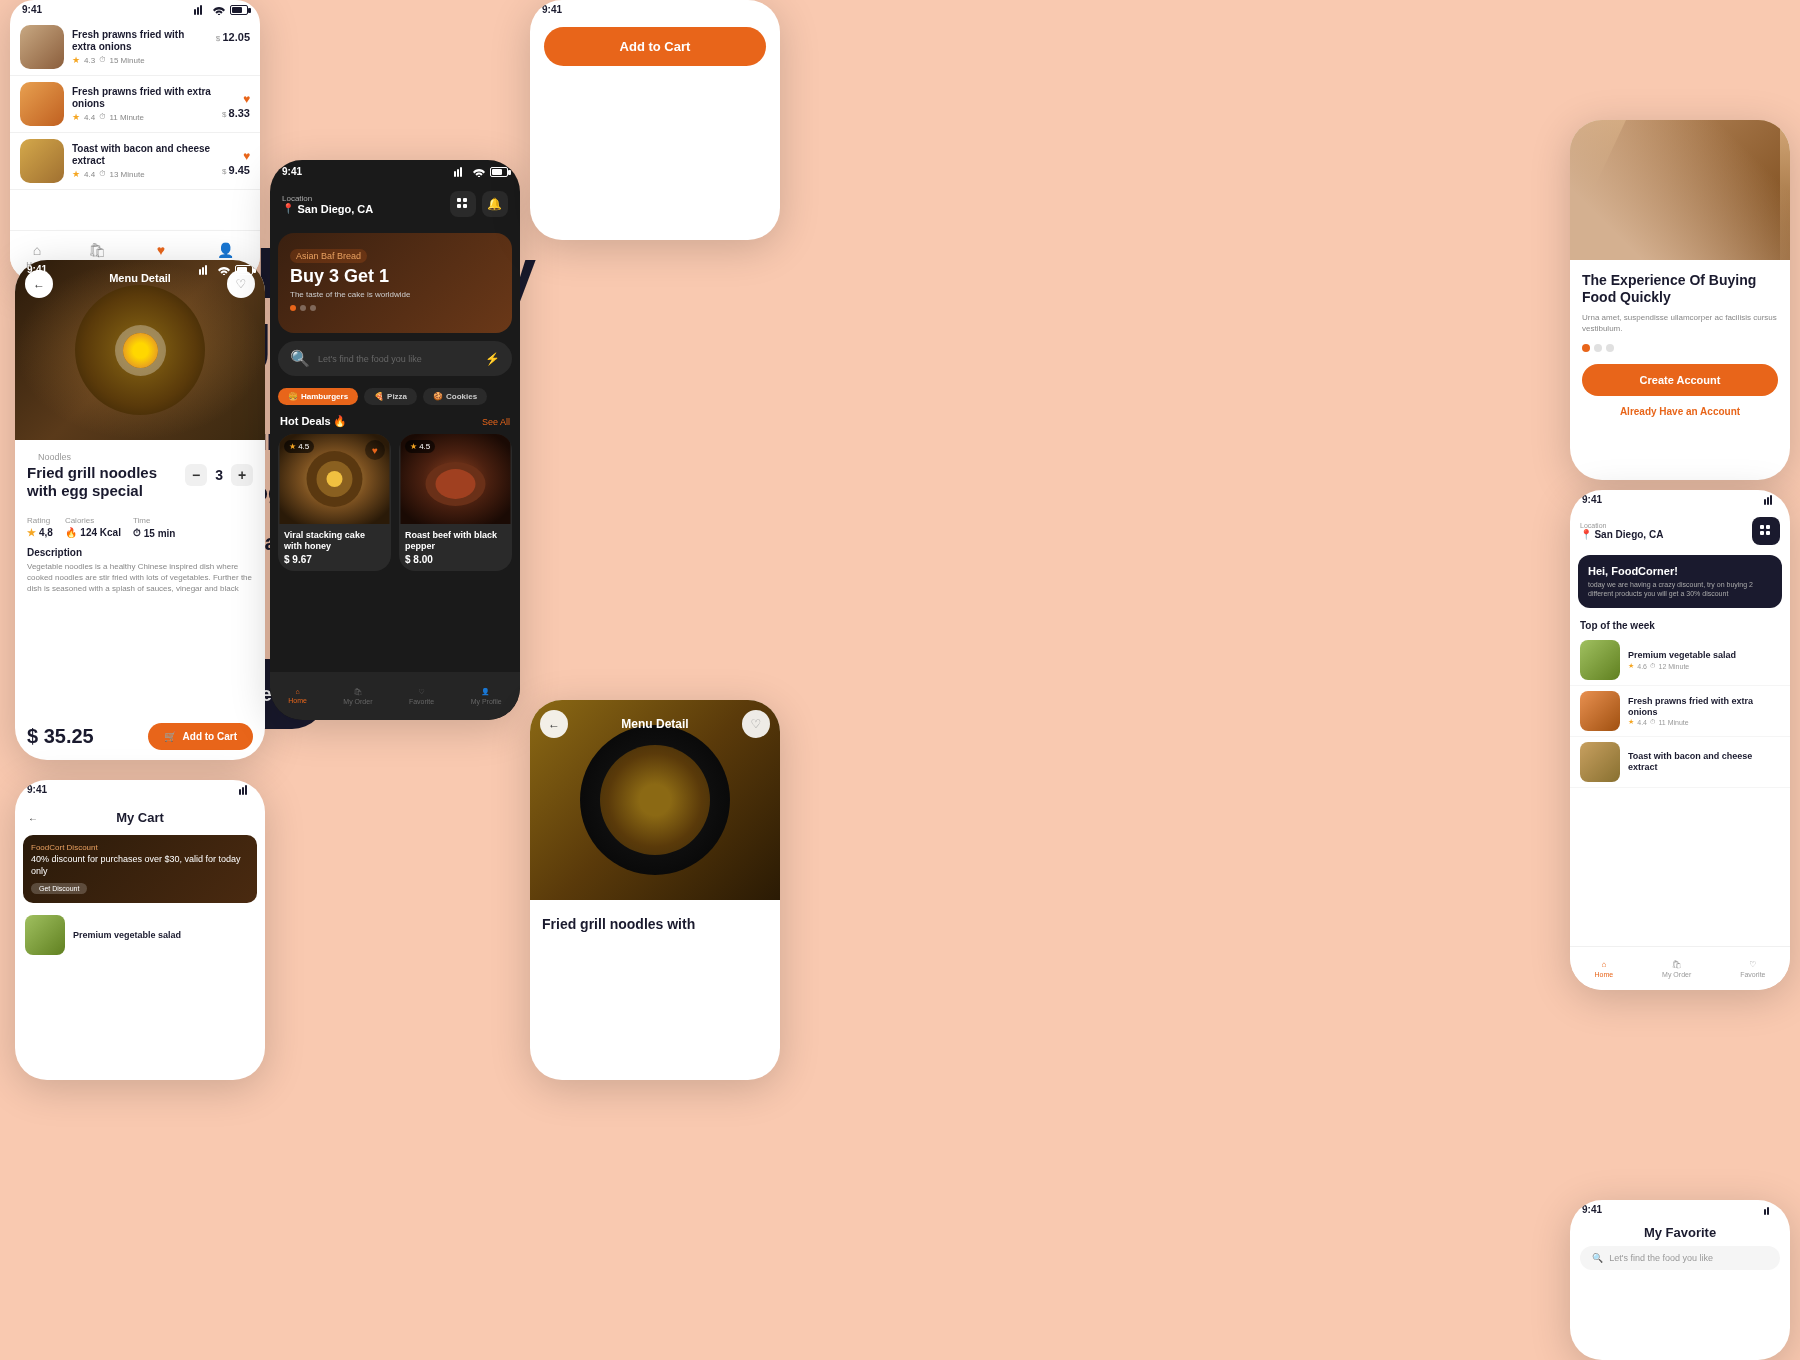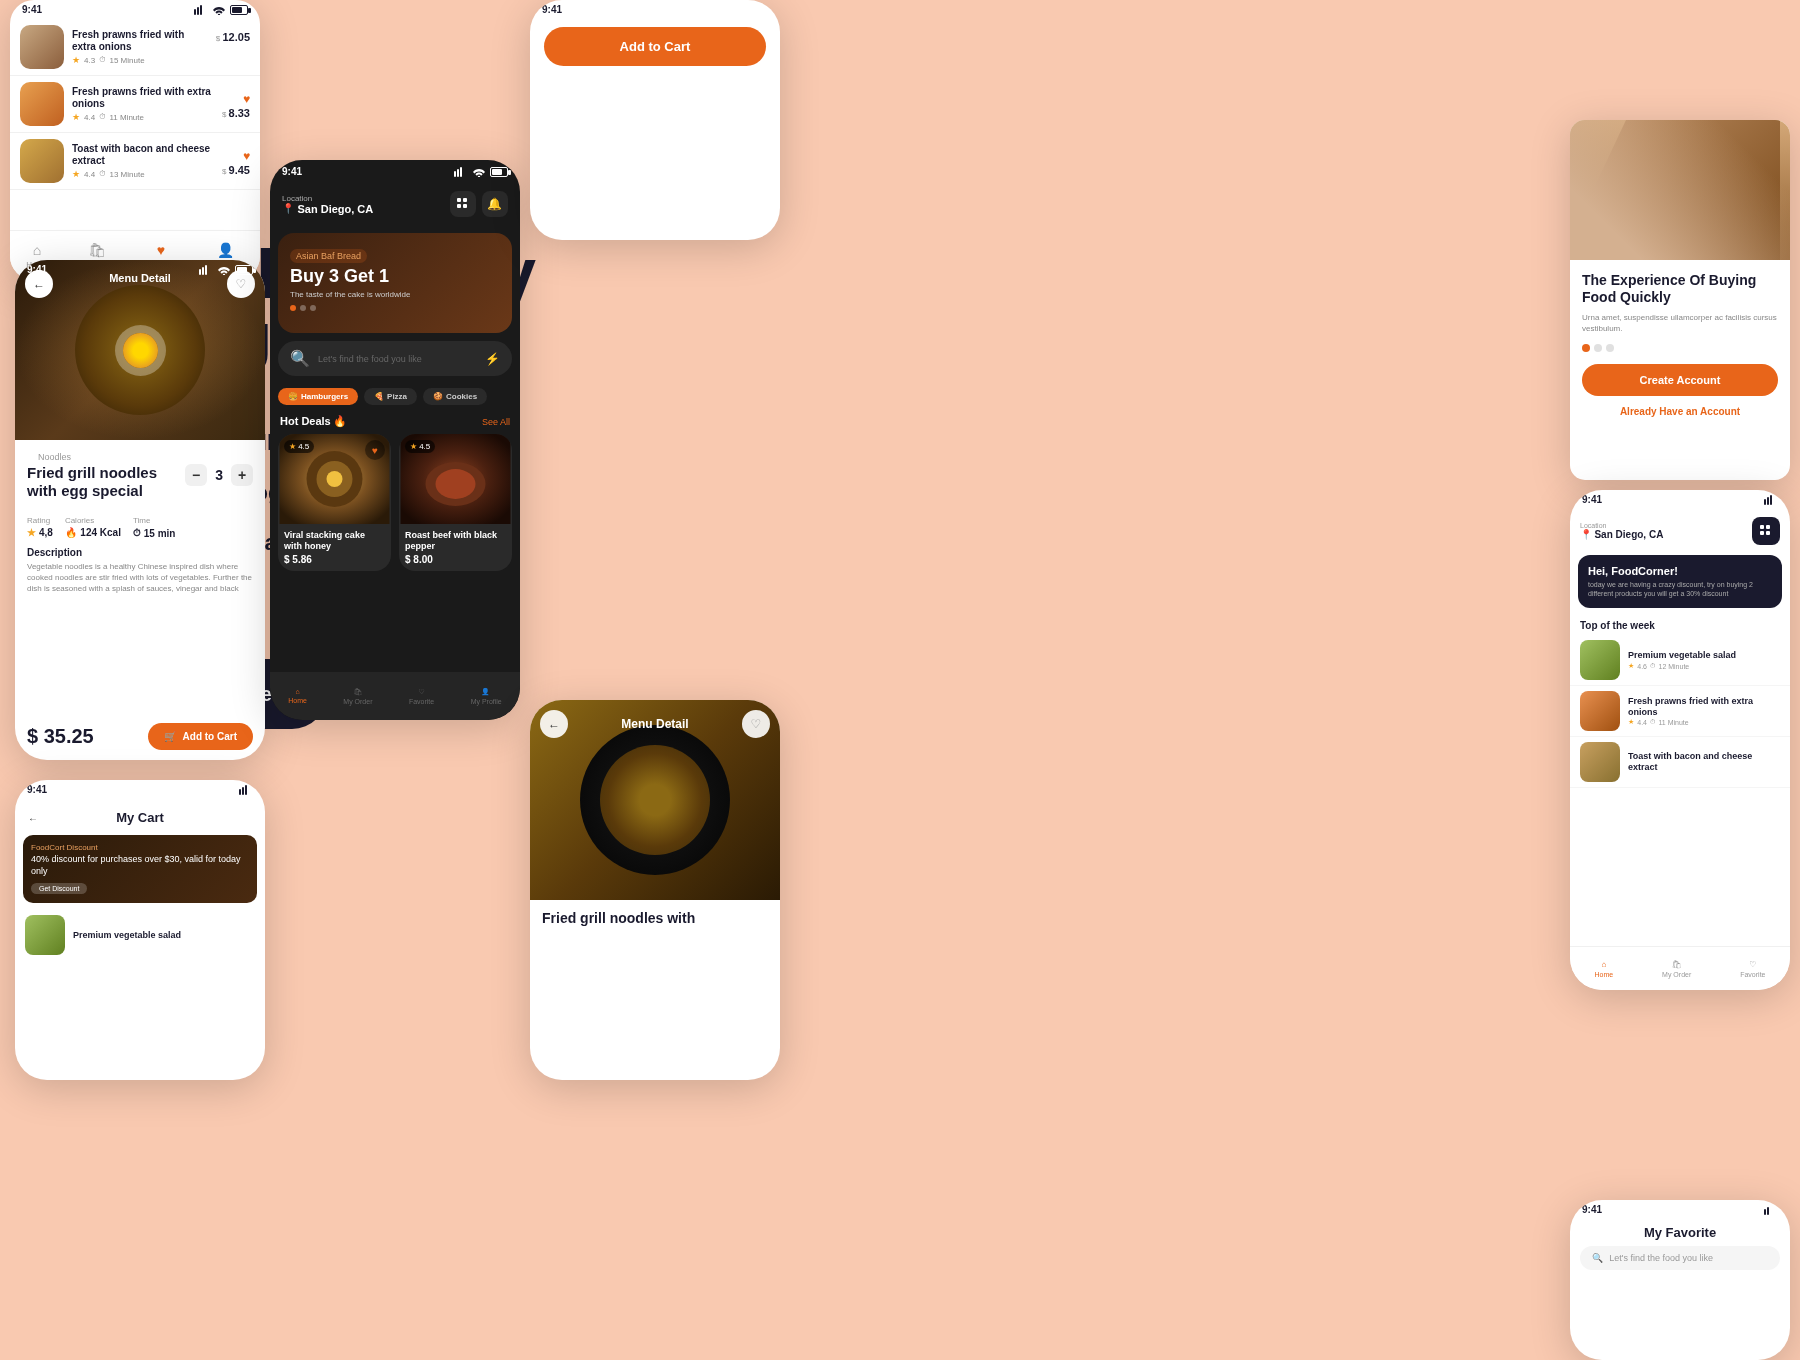--- a/index.html
+++ b/index.html
@@ -479,21 +479,20 @@
       border-radius: 50%;
       background: radial-gradient(circle, #8b6914 20%, #5a3a0a 60%, #3a2a08 100%);
     }
 
     
     .phone7 {
       right: 10px;
       top: 120px;
       width: 220px;
       height: 360px;
-      border-radius: 15px;
     }
     .hero-photo {
       width: 100%;
       height: 140px;
       background: linear-gradient(180deg, #d4a878 0%, #8a5a2a 100%);
       overflow: hidden;
       position: relative;
     }
     .delivery-person {
       position: absolute;
@@ -932,21 +931,21 @@
           <circle cx="55" cy="45" r="8" fill="#f0c040"></circle>
         </svg>
         <div class="food-card-rating">
           <span style="color:#f5a623;">★</span>
           <span>4.5</span>
         </div>
         <div class="food-card-fav">♥</div>
       </div>
       <div class="food-card-info">
         <div class="food-card-name">Viral stacking cake with honey</div>
-        <div class="food-card-price">$ <span>5.86</span></div>
+        <div class="food-card-price">$ <span>9.67</span></div>
       </div>
     </div>
     <div class="food-card-dark">
       <div class="food-card-img">
         <svg width="100%" height="90" viewBox="0 0 110 90" xmlns="http://www.w3.org/2000/svg">
           <defs>
               <radialGradient id="g2" cx="50%" cy="50%" r="60%">
                 <stop offset="0%" stop-color="#8a4020"></stop>
                 <stop offset="50%" stop-color="#4a2010"></stop>
                 <stop offset="100%" stop-color="#1a0a04"></stop>
@@ -1002,21 +1001,21 @@
       <div class="noodle-plate2">
         <div class="noodle-fill"></div>
       </div>
     </div>
     <div style="position:absolute;top:10px;left:0;right:0;display:flex;justify-content:space-between;padding:0 10px;z-index:10;">
       <div class="back-btn" style="position:static;width:28px;height:28px;font-size:12px;background:rgba(255,255,255,0.9);border-radius:50%;display:flex;align-items:center;justify-content:center;">←</div>
       <div style="font-size:12px;font-weight:700;color:white;align-self:center;">Menu Detail</div>
       <div class="fav-btn" style="position:static;width:28px;height:28px;background:rgba(255,255,255,0.9);border-radius:50%;display:flex;align-items:center;justify-content:center;">♡</div>
     </div>
   </div>
-  <div style="padding:10px 12px;">
+  <div style="padding:16px 12px;">
     <div style="font-size:14px;font-weight:800;color:#1a1a2e;">Fried grill noodles with</div>
   </div>
 </div>
 
 <div class="phone-frame phone7">
   <div class="hero-photo">
     <div class="delivery-person"></div>
     <div style="position:absolute;inset:0;background:linear-gradient(45deg,#d4b090 20%,transparent 80%);"></div>
   </div>
   <div class="signup-content">

